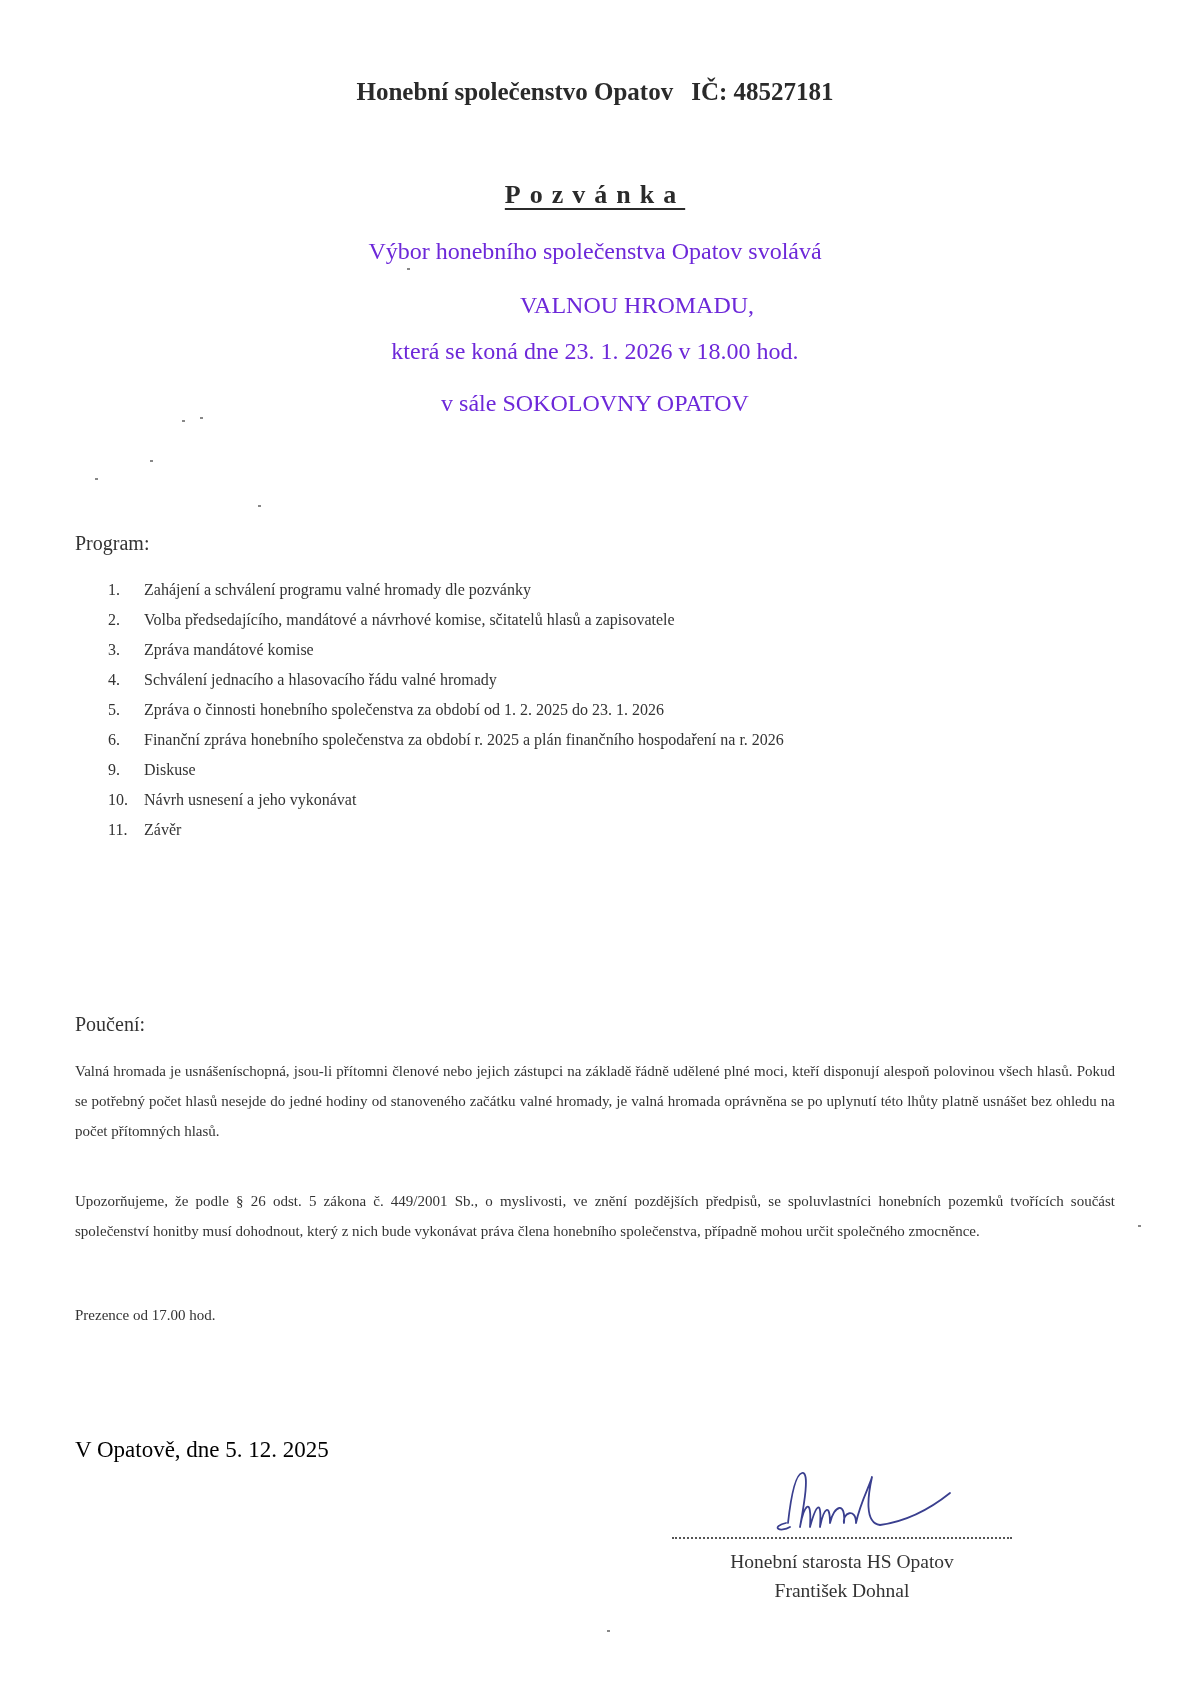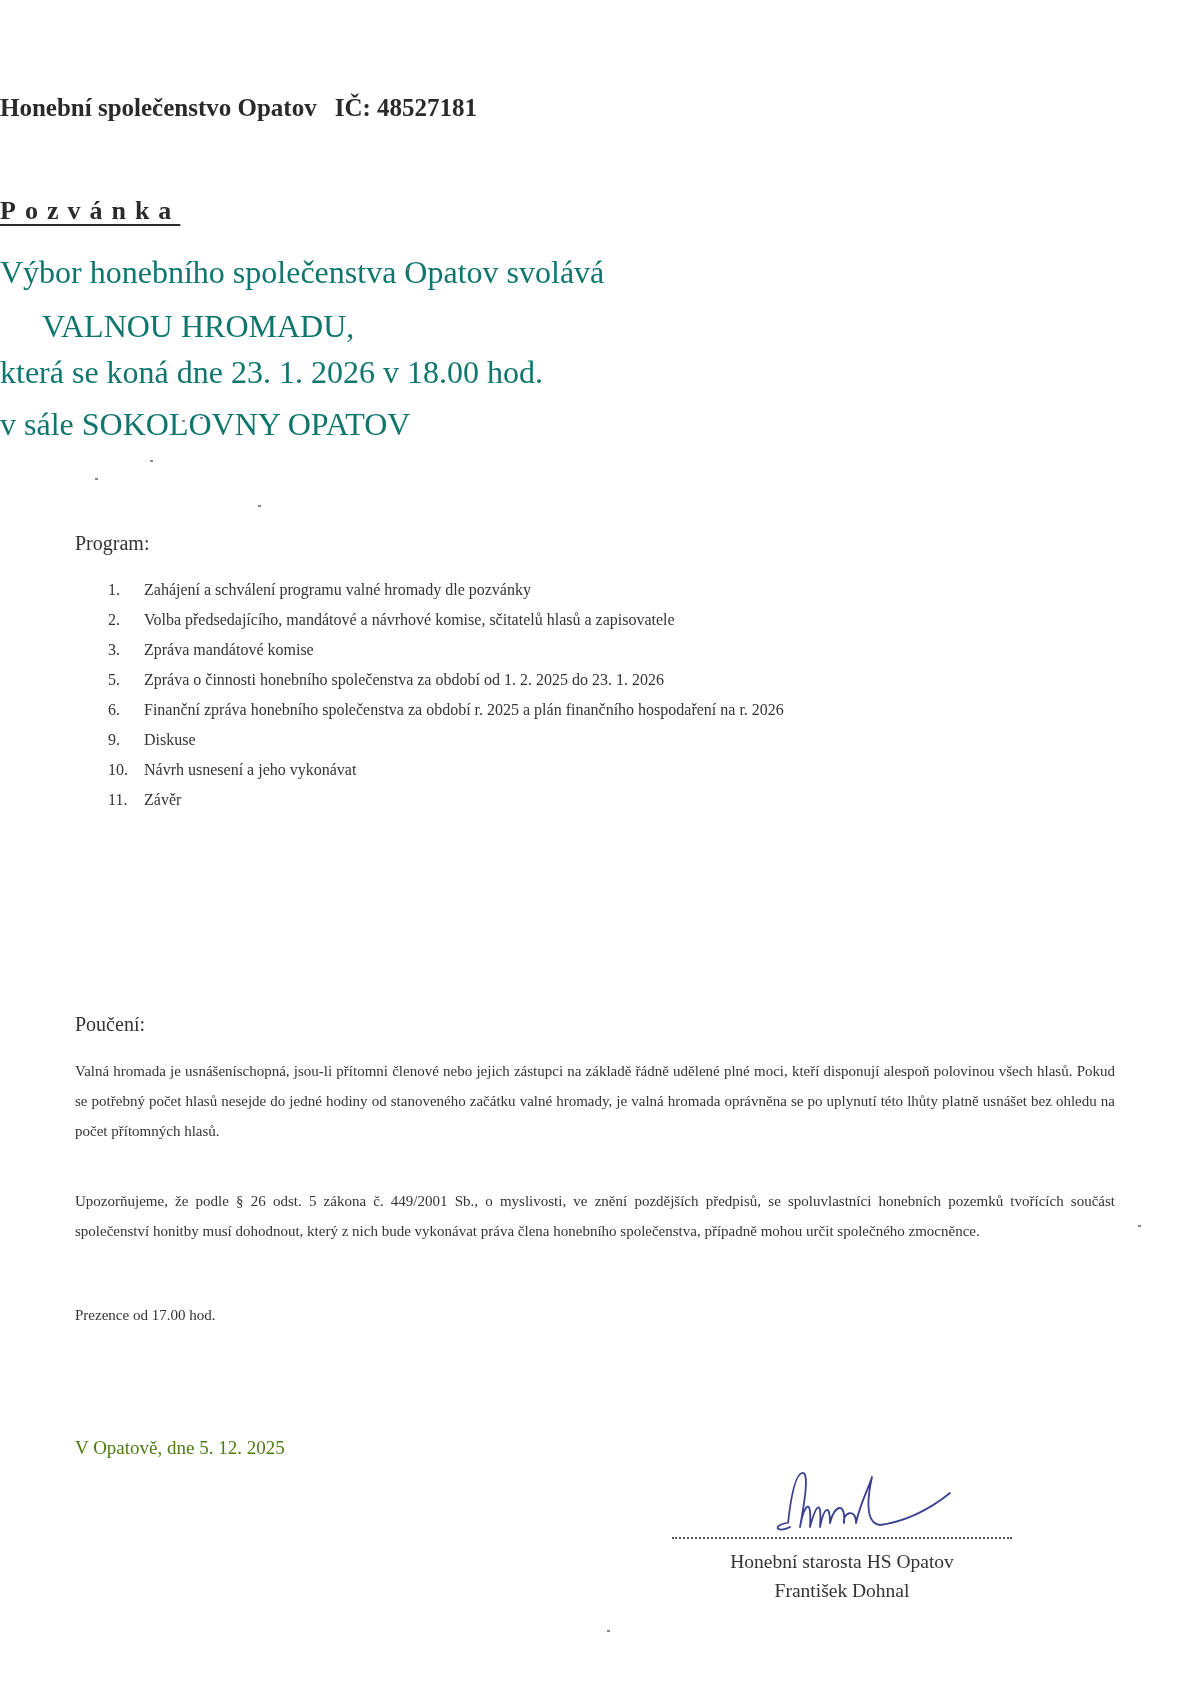--- a/index.html
+++ b/index.html
@@ -1,38 +1,38 @@
 <!DOCTYPE html>
 <html><head>
 <meta charset="utf-8">
 <style>
   html, body { margin: 0; padding: 0; background: #ffffff; }
   body { width: 1190px; height: 1683px; position: relative; overflow: hidden;
          font-family: "Liberation Serif", "DejaVu Serif", serif; color: #2b2b2b; }
   .abs { position: absolute; }
-  .center { position: absolute; left: 0; width: 1190px; text-align: left; margin-top: 16px; }
+  .center { position: absolute; left: 0; width: 1190px; text-align: center; }
   .header { top: 78px; font-size: 25px; font-weight: bold; color: #2a2a2a; }
   .header .ic { margin-left: 18px; }
   .title { top: 180px; font-size: 26px; font-weight: bold; letter-spacing: 9px; text-decoration: underline; text-underline-offset: 5px; }
-  .line { font-size: 32px; color: #0f766e; }
+  .line { font-size: 24px; color: #6d28d9; }
   .l1 { top: 238px; }
   .l2 { top: 292px; padding-left: 42px; }
   .l3 { top: 338px; }
   .l4 { top: 390px; }
   .section-label { left: 75px; font-size: 20px; color: #333; }
   .program-label { top: 532px; }
   .program-list { left: 108px; top: 575px; margin: 0; padding: 0; list-style: none; font-size: 16px; color: #333; }
   .program-list li { height: 30px; line-height: 30px; white-space: nowrap; }
   .program-list .num { display: inline-block; width: 36px; }
   .pouceni-label { top: 1013px; }
   .para { left: 75px; width: 1040px; font-size: 15px; line-height: 30px; color: #333; margin: 0; }
   .p1 { top: 1056px; text-align: justify; }
   .p2 { top: 1172px; text-align: justify; margin-top: 14px; }
   .p3 { top: 1300px; }
-  .date-line { left: 75px; top: 1437px; font-size: 19px; color: #4d7c0f; text-align: right; }
+  .date-line { left: 75px; top: 1437px; font-size: 23px; color: #000000; text-align: right; }
   .sig-svg { left: 760px; top: 1465px; }
   .dots { left: 672px; top: 1537px; width: 340px; border-top: 2px dotted #555; }
   .sig-role { left: 672px; width: 340px; top: 1551px; text-align: center; font-size: 19.5px; color: #333; }
   .sig-name { left: 672px; width: 340px; top: 1580px; text-align: center; font-size: 19.5px; color: #333; }
   .speck { position: absolute; width: 3px; height: 2px; background: #888; }
 </style>
 </head>
 <body>
 
 <div class="center header">
@@ -45,20 +45,21 @@
 <div class="center line l2">VALNOU HROMADU,</div>
 <div class="center line l3">která se koná dne 23. 1. 2026 v 18.00 hod.</div>
 <div class="center line l4">v sále SOKOLOVNY OPATOV</div>
 
 <div class="abs section-label program-label">Program:</div>
 
 <ol class="abs program-list">
   <li><span class="num">1.</span><span>Zahájení a schválení programu valné hromady dle pozvánky</span></li>
   <li><span class="num">2.</span><span>Volba předsedajícího, mandátové a návrhové komise, sčitatelů hlasů a zapisovatele</span></li>
   <li><span class="num">3.</span><span>Zpráva mandátové komise</span></li>
+  <li><span class="num">4.</span><span>Schválení jednacího a hlasovacího řádu valné hromady</span></li>
   <li><span class="num">5.</span><span>Zpráva o činnosti honebního společenstva za období od 1. 2. 2025 do 23. 1. 2026</span></li>
   <li><span class="num">6.</span><span>Finanční zpráva honebního společenstva za období r. 2025 a plán finančního hospodaření na r. 2026</span></li>
   <li><span class="num">9.</span><span>Diskuse</span></li>
   <li><span class="num">10.</span><span>Návrh usnesení a jeho vykonávat</span></li>
   <li><span class="num">11.</span><span>Závěr</span></li>
 </ol>
 
 <div class="abs section-label pouceni-label">Poučení:</div>
 
 <p class="abs para p1">Valná hromada je usnášeníschopná, jsou-li přítomni členové nebo jejich zástupci na základě řádně udělené plné moci, kteří disponují alespoň polovinou všech hlasů. Pokud se potřebný počet hlasů nesejde do jedné hodiny od stanoveného začátku valné hromady, je valná hromada oprávněna se po uplynutí této lhůty platně usnášet bez ohledu na počet přítomných hlasů.</p>

